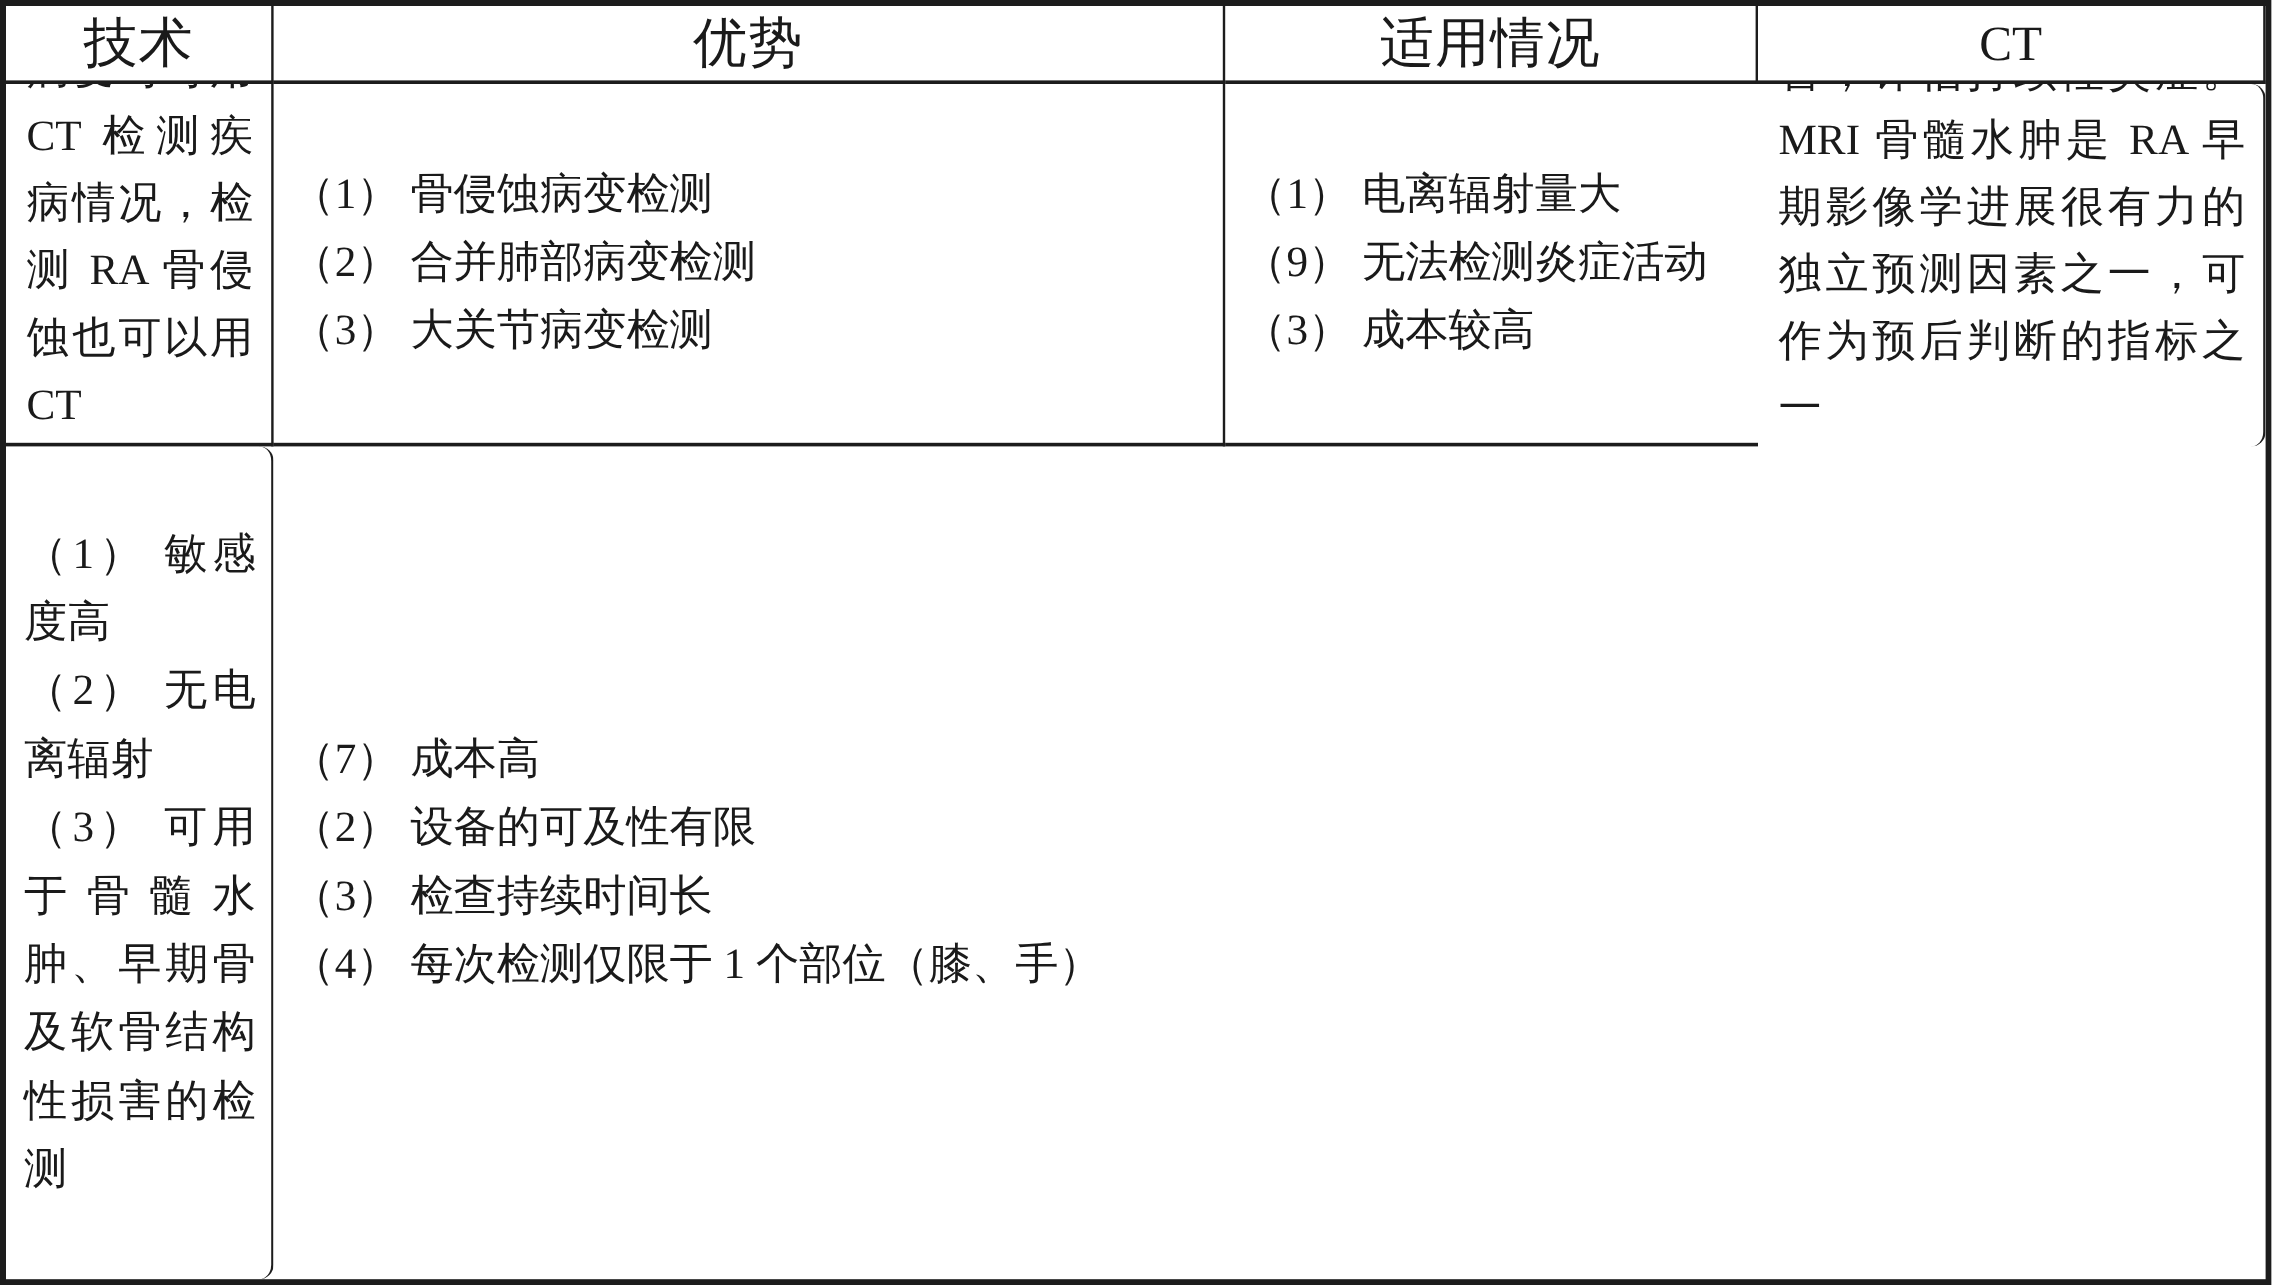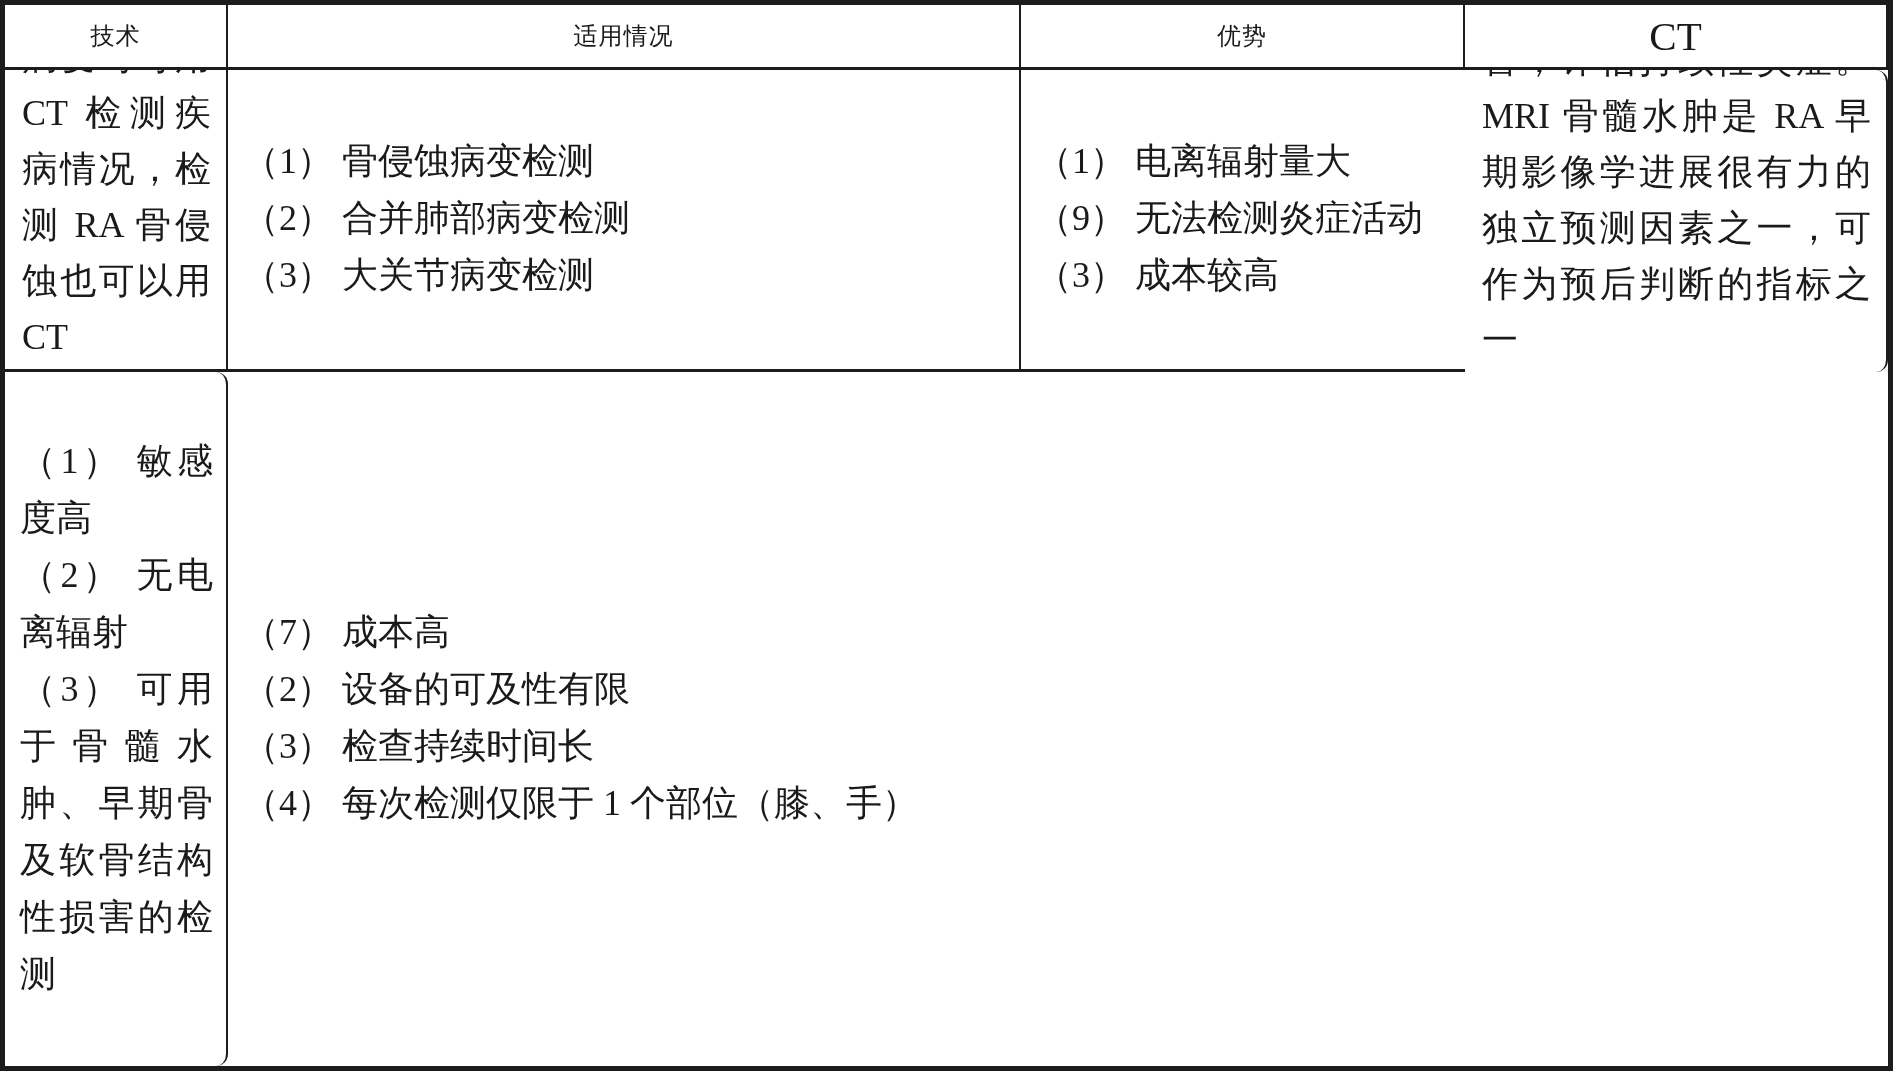--- a/index.html
+++ b/index.html
@@ -37,21 +37,21 @@
   }
   .cell.last-col { border-right: none; }
   .cell.last-row { border-bottom: none; border-radius: 12px; }
 
   .center {
     display: flex;
     align-items: center;
     justify-content: center;
   }
   .header-cell {
-    font-size: 24px;
+    font-size: 45px;
     letter-spacing: 1px;
   }
   .tech-cell {
     font-size: 41px;
     text-align: center;
   }
   .applicable-cell {
     display: flex;
     flex-direction: column;
     justify-content: flex-end;
@@ -79,24 +79,24 @@
 </head>
 <body>
 
 <div class="page">
   <div class="table">
 
     <div class="cell center header-cell">
       <span>技术</span>
     </div>
     <div class="cell center header-cell">
-      <span>适用情况</span>
+      <span>优势</span>
     </div>
     <div class="cell center header-cell">
-      <span>优势</span>
+      <span>适用情况</span>
     </div>
 
     <div class="cell center tech-cell">
       <span>CT</span>
     </div>
     <div class="cell applicable-cell">
       <div class="applicable-text">CT 检测骨侵蚀能力较其他技术准确，对大关节病变及肺部疾病具有一定检测价值，但 CT 无法检测活动性炎症及滑膜炎、腱鞘炎等，故 RA 累及大关节及肺部病变时可用 CT 检测疾病情况，检测 RA 骨侵蚀也可以用 CT</div>
     </div>
     <div class="cell list-cell">
       <div class="list-item">（1） 骨侵蚀病变检测</div>

